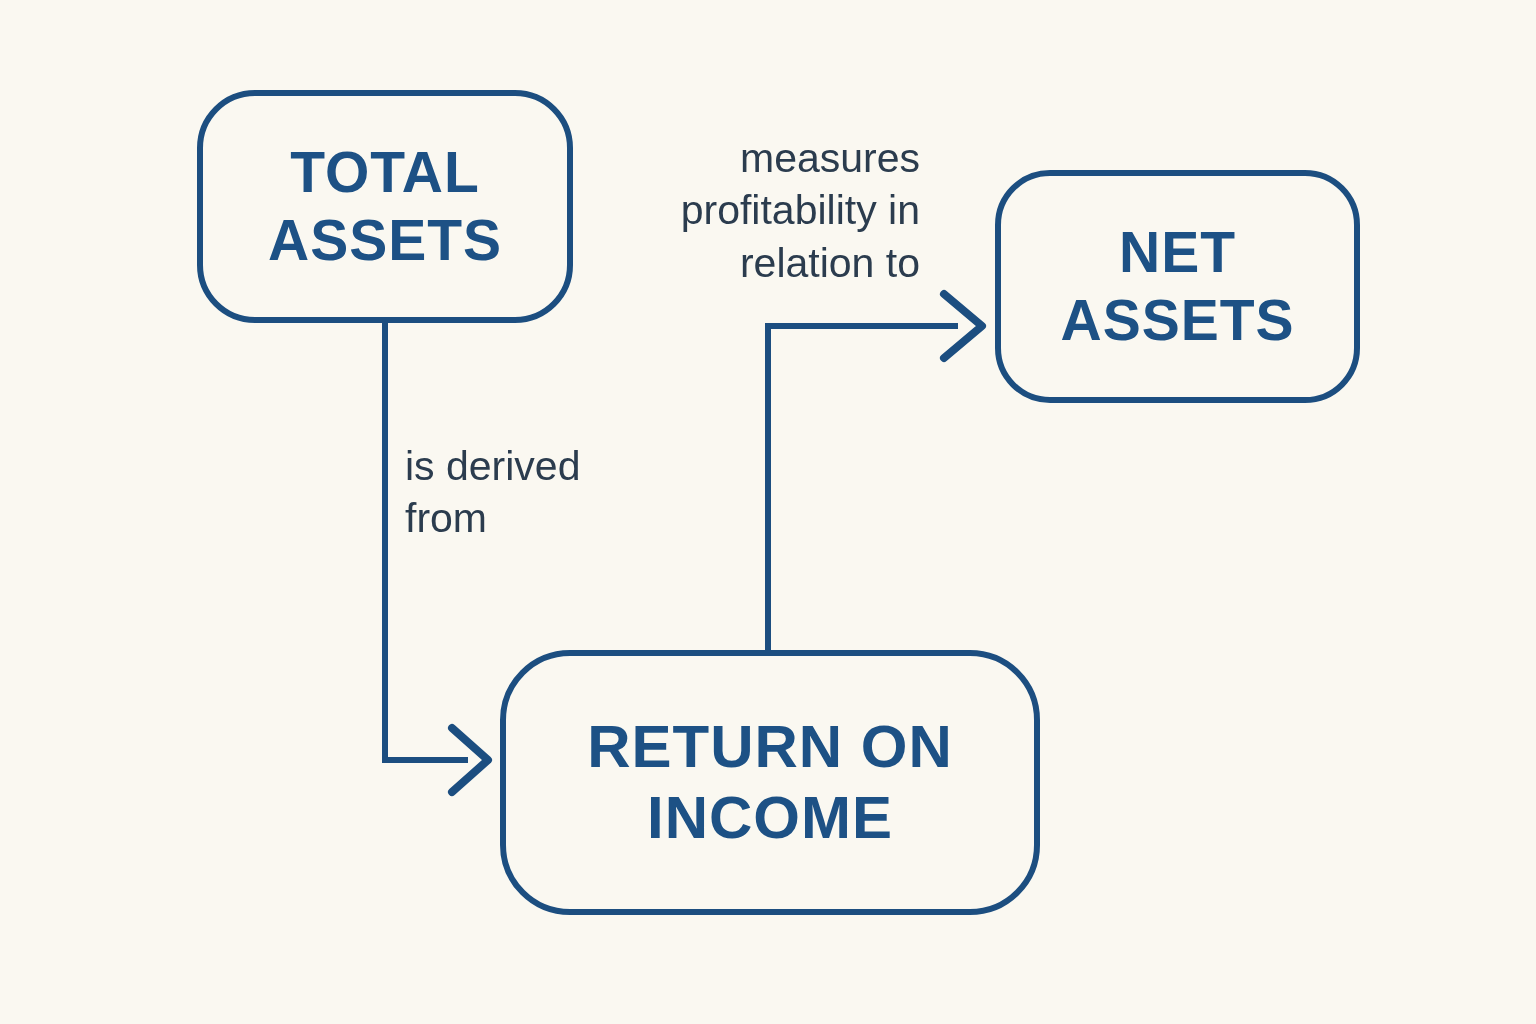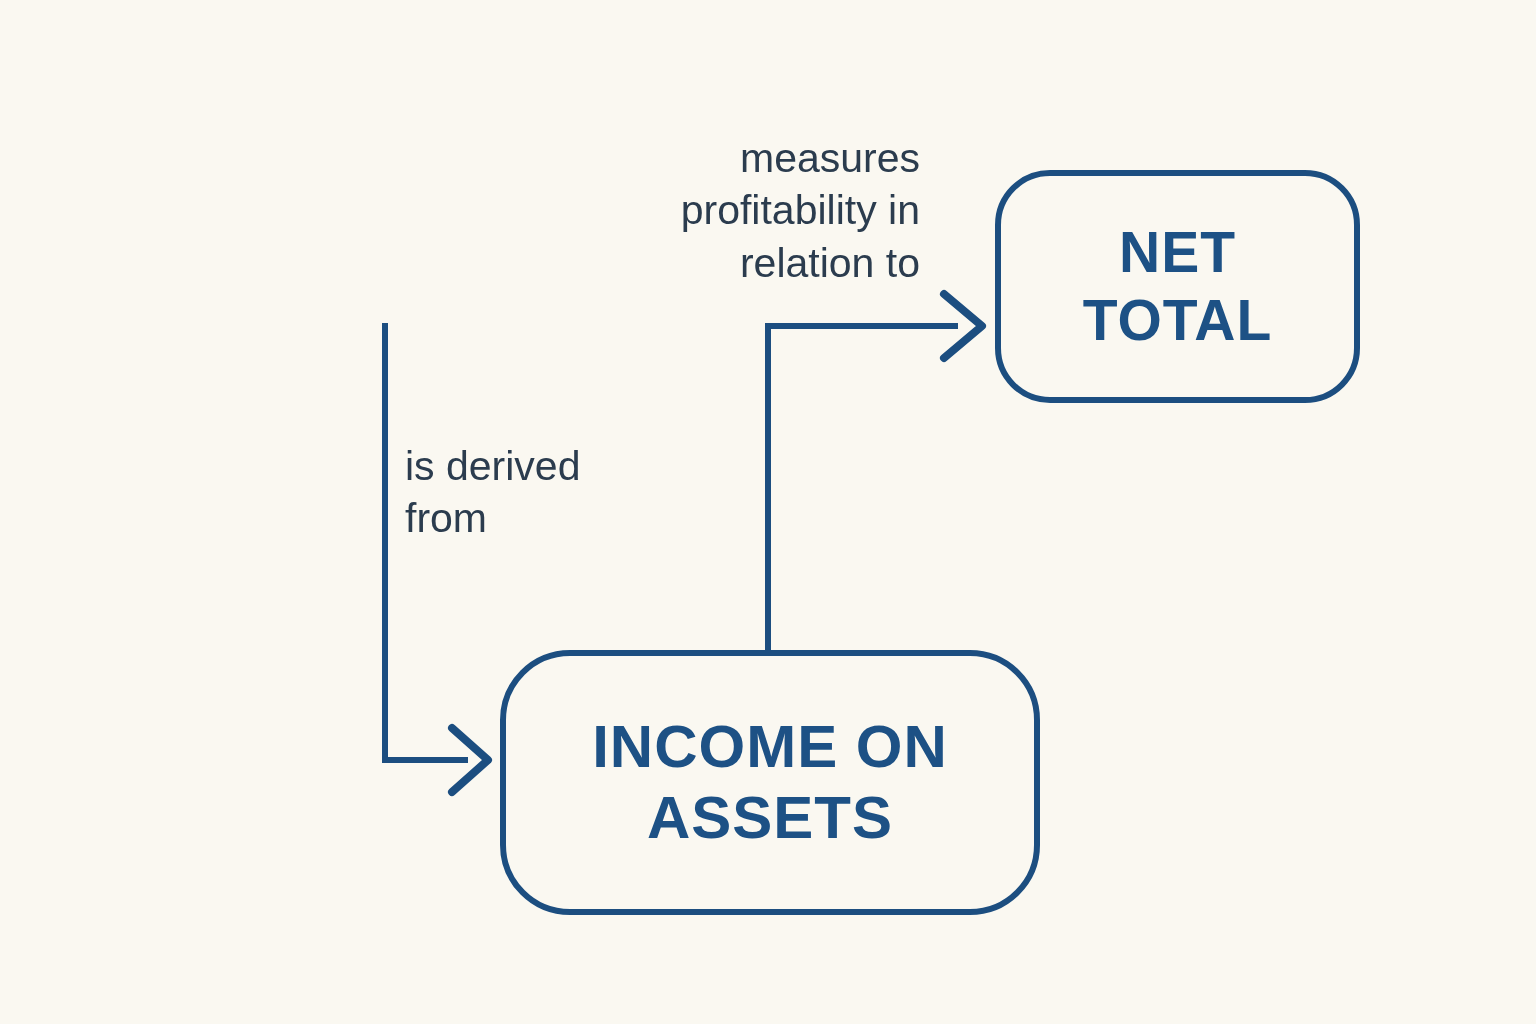--- a/index.html
+++ b/index.html
@@ -90,26 +90,29 @@
 
   <svg class="connector-layer" viewBox="0 0 1536 1024">
 
     <path class="edge-path" d="M385 323 L385 760 L468 760"></path>
     <path class="arrowhead" d="M452 728 L488 760 L452 792"></path>
 
     <path class="edge-path" d="M768 650 L768 326 L958 326"></path>
     <path class="arrowhead" d="M944 294 L982 326 L944 358"></path>
   </svg>
 
+  <div class="node node-total-assets">
+    <span>TOTAL ASSETS</span>
+  </div>
 
   <div class="node node-net-income">
-    <span>NET TOTAL</span>
+    <span>NET ASSETS</span>
   </div>
 
   <div class="node node-return-on-assets">
-    <span>INCOME ON ASSETS</span>
+    <span>RETURN ON INCOME</span>
   </div>
 
   <div class="edge-label edge-label-derived">is derived from</div>
 
   <div class="edge-label edge-label-measures">measures profitability in relation to</div>
 
 </div>
 
 </body></html>

